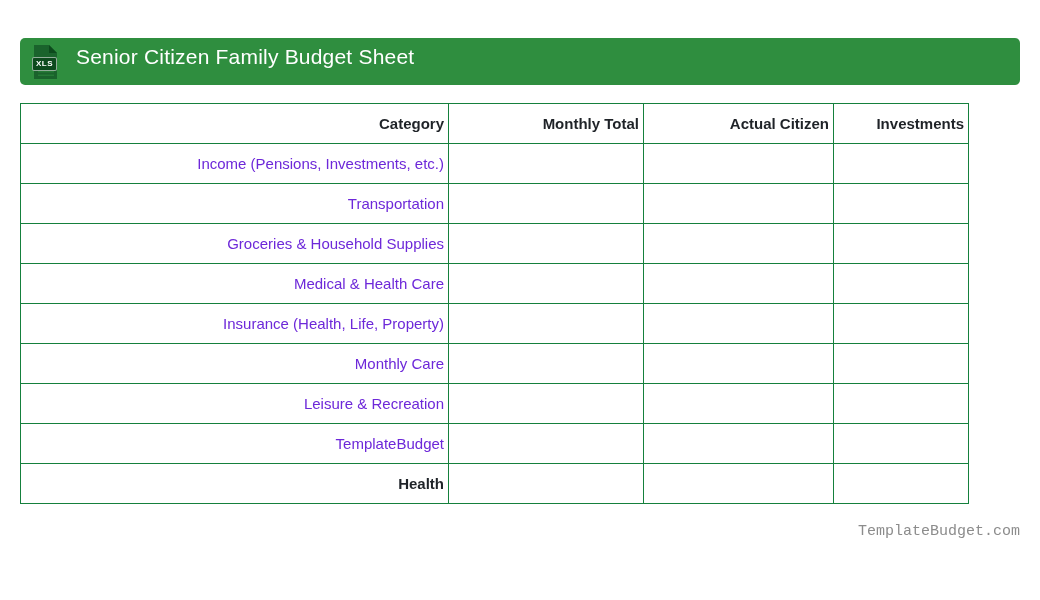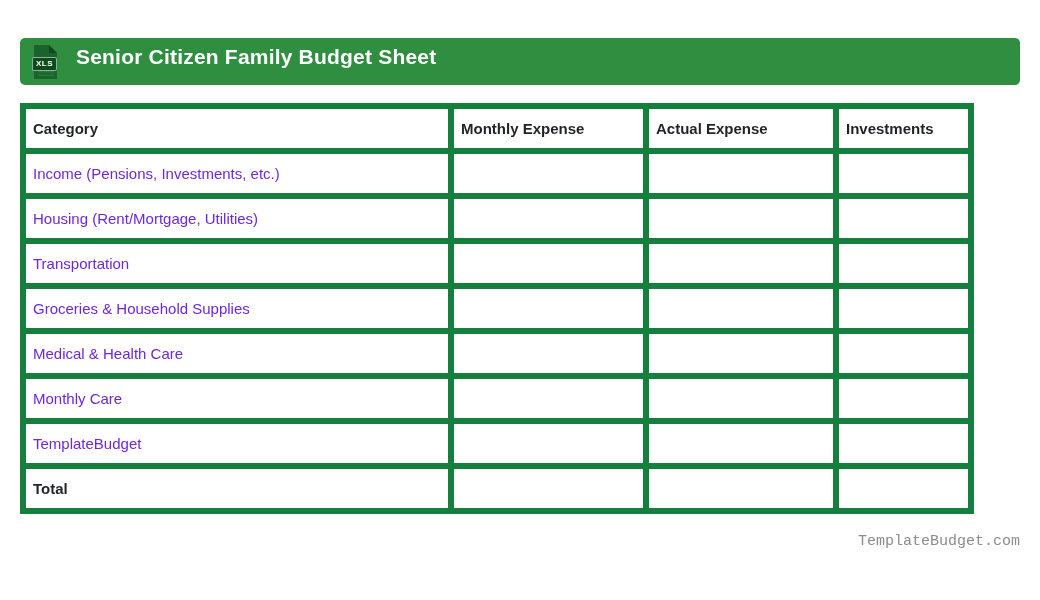--- a/index.html
+++ b/index.html
@@ -46,39 +46,39 @@
     color: #ffffff;
     font-size: 8px;
     font-weight: bold;
     letter-spacing: 0.5px;
     line-height: 1;
     padding: 2px 3px;
   }
   .title {
     color: #ffffff;
     font-size: 21px;
-    font-weight: 700;
+    font-weight: 400;
     margin: 0 0 10px 17px;
     letter-spacing: 0.2px;
   }
 
   
   .budget-table {
     border-collapse: collapse;
     table-layout: fixed;
     width: 948px;
     margin-top: 18px;
   }
   .budget-table th,
   .budget-table td {
-    border: 6px solid #15803d;
+    border: 1px solid #15803d;
     height: 39px;
     padding: 0 4px 0 7px;
     font-size: 15px;
-    text-align: left;
+    text-align: right;
     vertical-align: middle;
     overflow: hidden;
     white-space: nowrap;
   }
   .budget-table th {
     font-weight: bold;
     color: #1f2328;
   }
   .budget-table td {
     color: #6d28d9;
@@ -120,34 +120,28 @@
   <table class="budget-table">
     <colgroup id="table-cols">
         <col style="width: 428px;">
         <col style="width: 195px;">
         <col style="width: 190px;">
         <col style="width: 135px;">
       </colgroup>
     <thead>
       <tr id="head-row">
           <th>Category</th>
-          <th>Monthly Expense</th>
-          <th>Actual Expense</th>
+          <th>Monthly Total</th>
+          <th>Actual Citizen</th>
           <th>Investments</th>
         </tr>
     </thead>
     <tbody id="body-rows">
         <tr>
           <td class="category-cell">Income (Pensions, Investments, etc.)</td>
-          <td class="monthly-budget-cell"></td>
-          <td class="actual-expense-cell"></td>
-          <td class="difference-cell"></td>
-        </tr>
-        <tr>
-          <td class="category-cell">Housing (Rent/Mortgage, Utilities)</td>
           <td class="monthly-budget-cell"></td>
           <td class="actual-expense-cell"></td>
           <td class="difference-cell"></td>
         </tr>
         <tr>
           <td class="category-cell">Transportation</td>
           <td class="monthly-budget-cell"></td>
           <td class="actual-expense-cell"></td>
           <td class="difference-cell"></td>
         </tr>
@@ -157,33 +151,45 @@
           <td class="actual-expense-cell"></td>
           <td class="difference-cell"></td>
         </tr>
         <tr>
           <td class="category-cell">Medical &amp; Health Care</td>
           <td class="monthly-budget-cell"></td>
           <td class="actual-expense-cell"></td>
           <td class="difference-cell"></td>
         </tr>
         <tr>
+          <td class="category-cell">Insurance (Health, Life, Property)</td>
+          <td class="monthly-budget-cell"></td>
+          <td class="actual-expense-cell"></td>
+          <td class="difference-cell"></td>
+        </tr>
+        <tr>
           <td class="category-cell">Monthly Care</td>
+          <td class="monthly-budget-cell"></td>
+          <td class="actual-expense-cell"></td>
+          <td class="difference-cell"></td>
+        </tr>
+        <tr>
+          <td class="category-cell">Leisure &amp; Recreation</td>
           <td class="monthly-budget-cell"></td>
           <td class="actual-expense-cell"></td>
           <td class="difference-cell"></td>
         </tr>
         <tr>
           <td class="category-cell">TemplateBudget</td>
           <td class="monthly-budget-cell"></td>
           <td class="actual-expense-cell"></td>
           <td class="difference-cell"></td>
         </tr>
         <tr class="bold-row">
-          <td class="category-cell">Total</td>
+          <td class="category-cell">Health</td>
           <td class="monthly-budget-cell"></td>
           <td class="actual-expense-cell"></td>
           <td class="difference-cell"></td>
         </tr>
       </tbody>
   </table>
 
   <div class="footer">TemplateBudget.com</div>
 
 </div>

